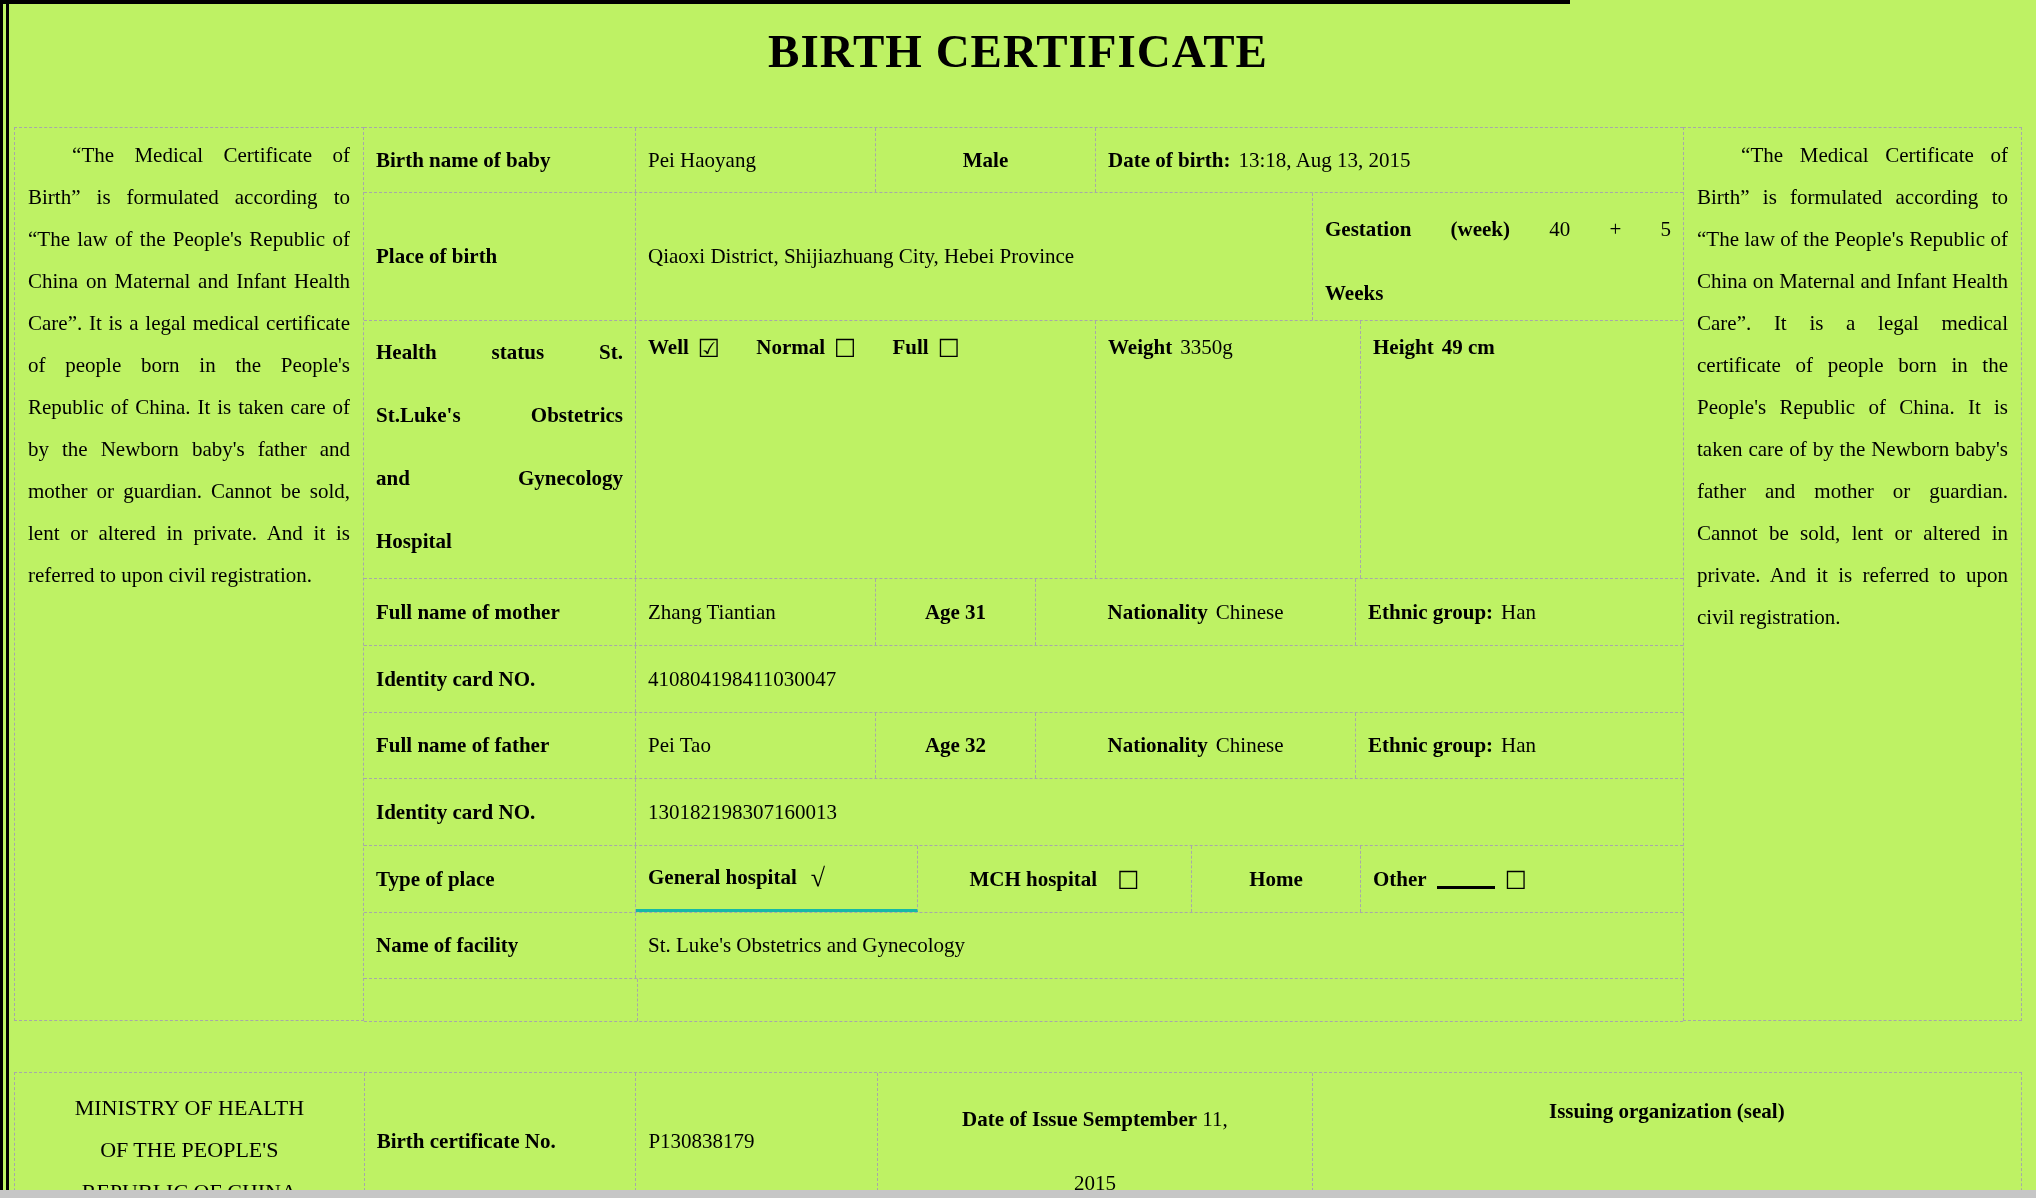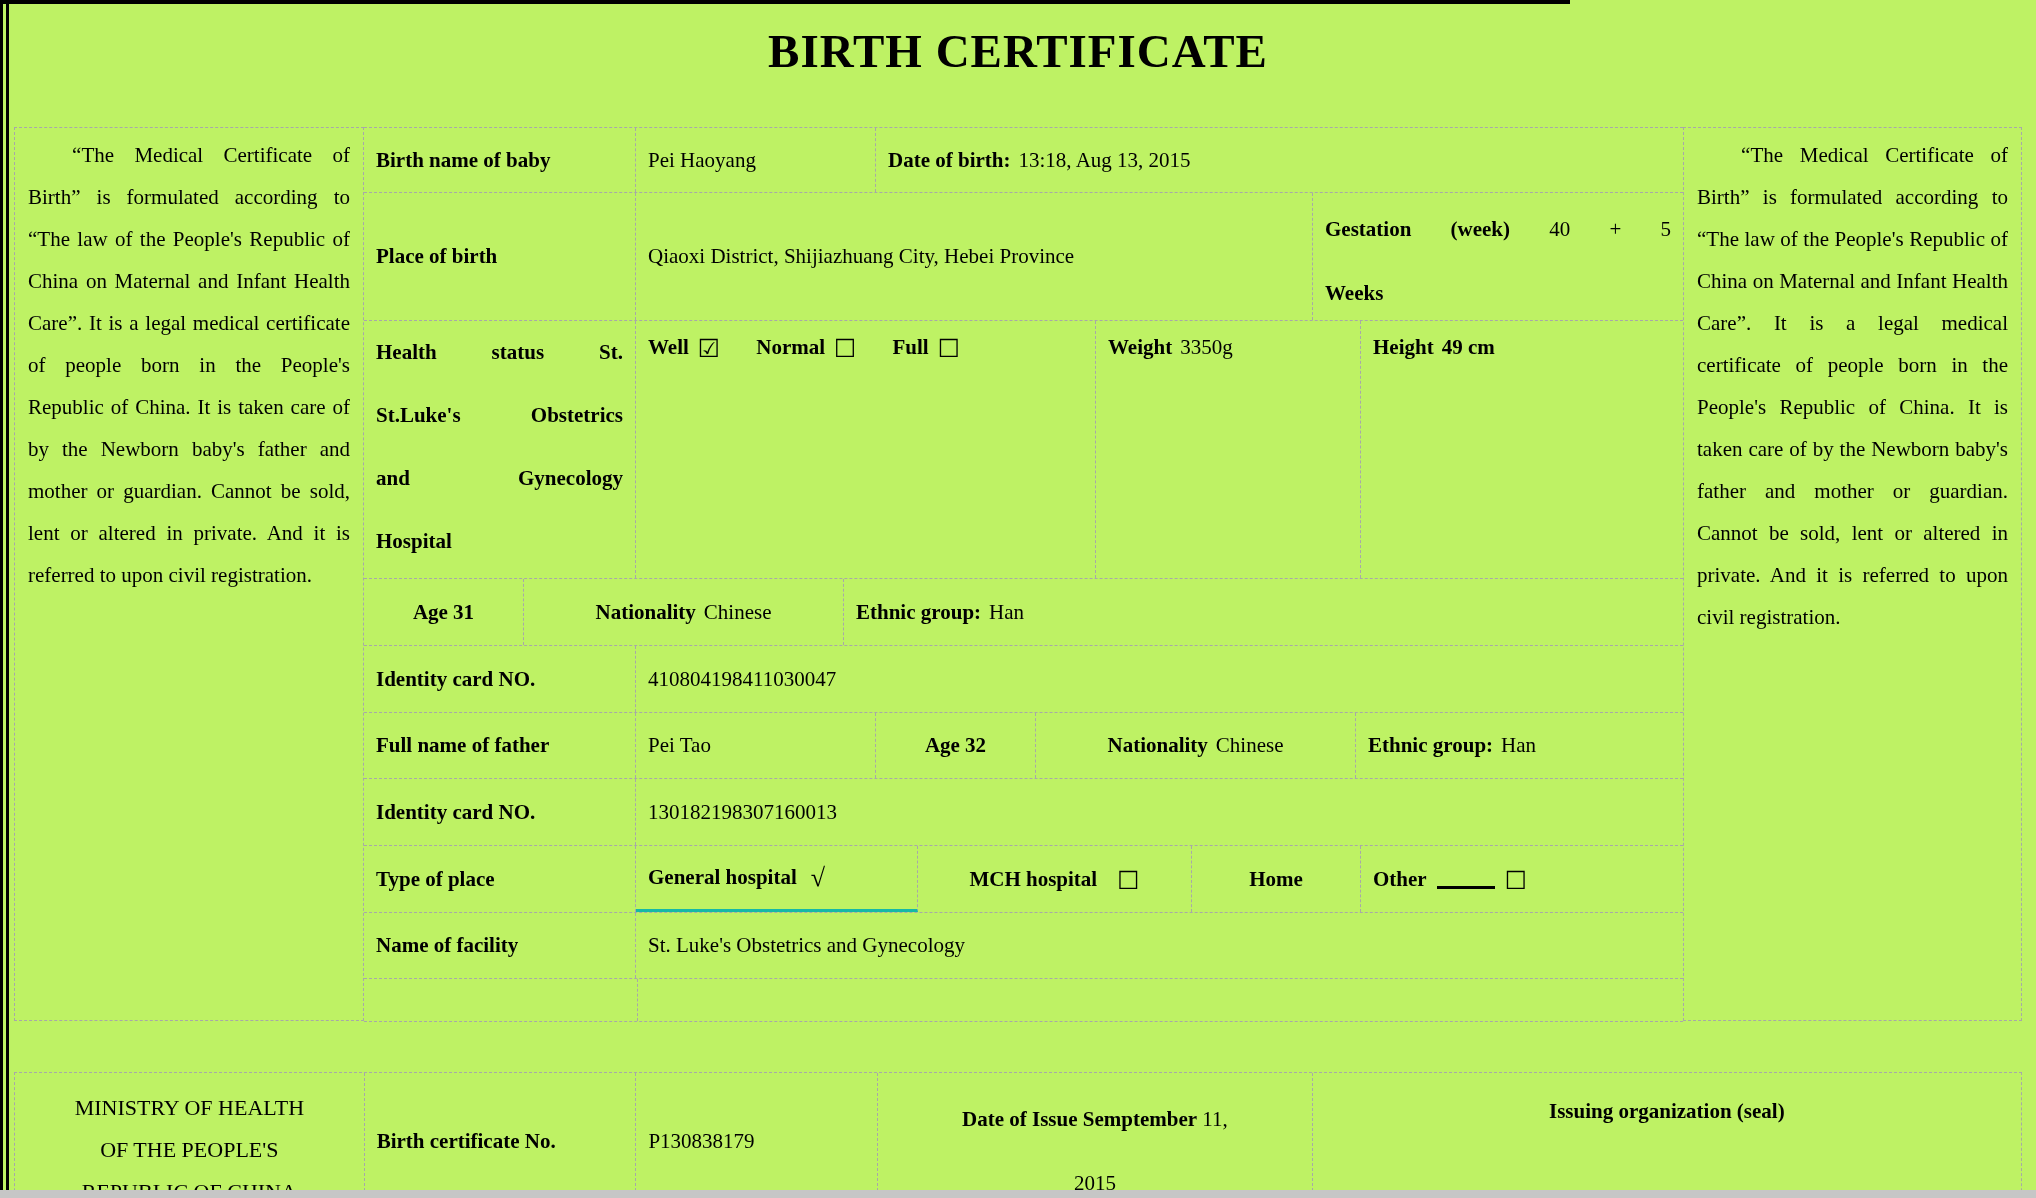--- a/index.html
+++ b/index.html
@@ -93,20 +93,23 @@
 
   <div id="form">
 
     <div class="row" style="height:65px">
       <div class="cell" style="width:272px">
         <b>Birth name of baby</b>
       </div>
       <div class="cell" style="width:240px">
         <span>Pei Haoyang</span>
       </div>
+      <div class="cell center" style="width:220px">
+        <b>Male</b>
+      </div>
       <div class="cell gap8" style="width:587px">
         <b>Date of birth:</b>
         <span>13:18, Aug 13, 2015</span>
       </div>
     </div>
 
     <div class="row" style="height:128px">
       <div class="cell" style="width:272px">
         <b>Place of birth</b>
       </div>
@@ -147,20 +150,26 @@
         <b>Weight</b>
         <span>3350g</span>
       </div>
       <div class="cell top gap8" style="width:322px">
         <b>Height</b>
         <b>49 cm</b>
       </div>
     </div>
 
     <div class="row" style="height:67px">
+      <div class="cell" style="width:272px">
+        <b>Full name of mother</b>
+      </div>
+      <div class="cell" style="width:240px">
+        <span>Zhang Tiantian</span>
+      </div>
       <div class="cell center" style="width:160px">
         <b>Age 31</b>
       </div>
       <div class="cell center gap8" style="width:320px">
         <b>Nationality</b>
         <span>Chinese</span>
       </div>
       <div class="cell gap8" style="width:327px">
         <b>Ethnic group:</b>
         <span>Han</span>

